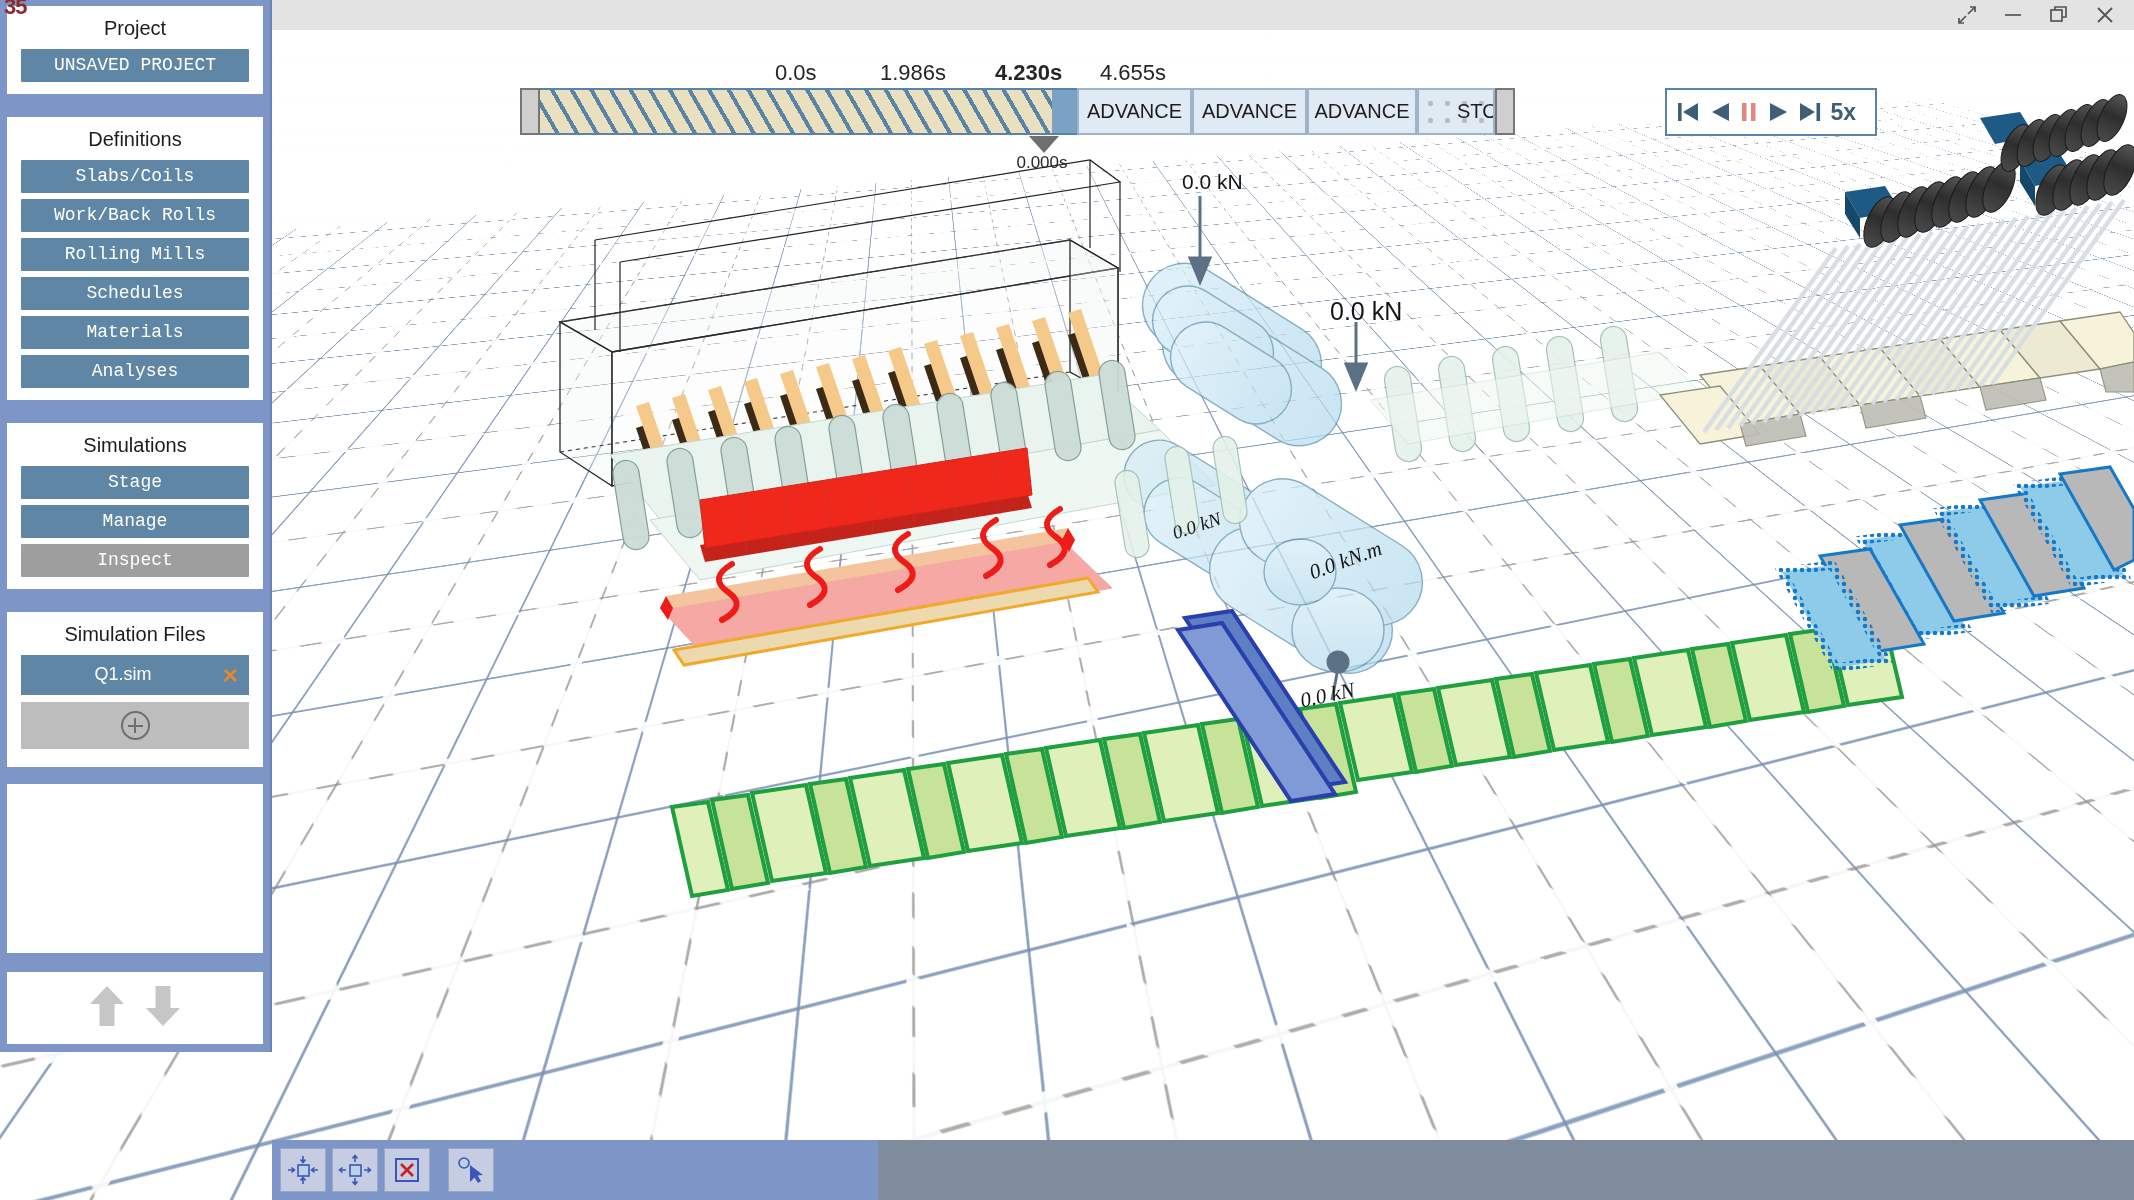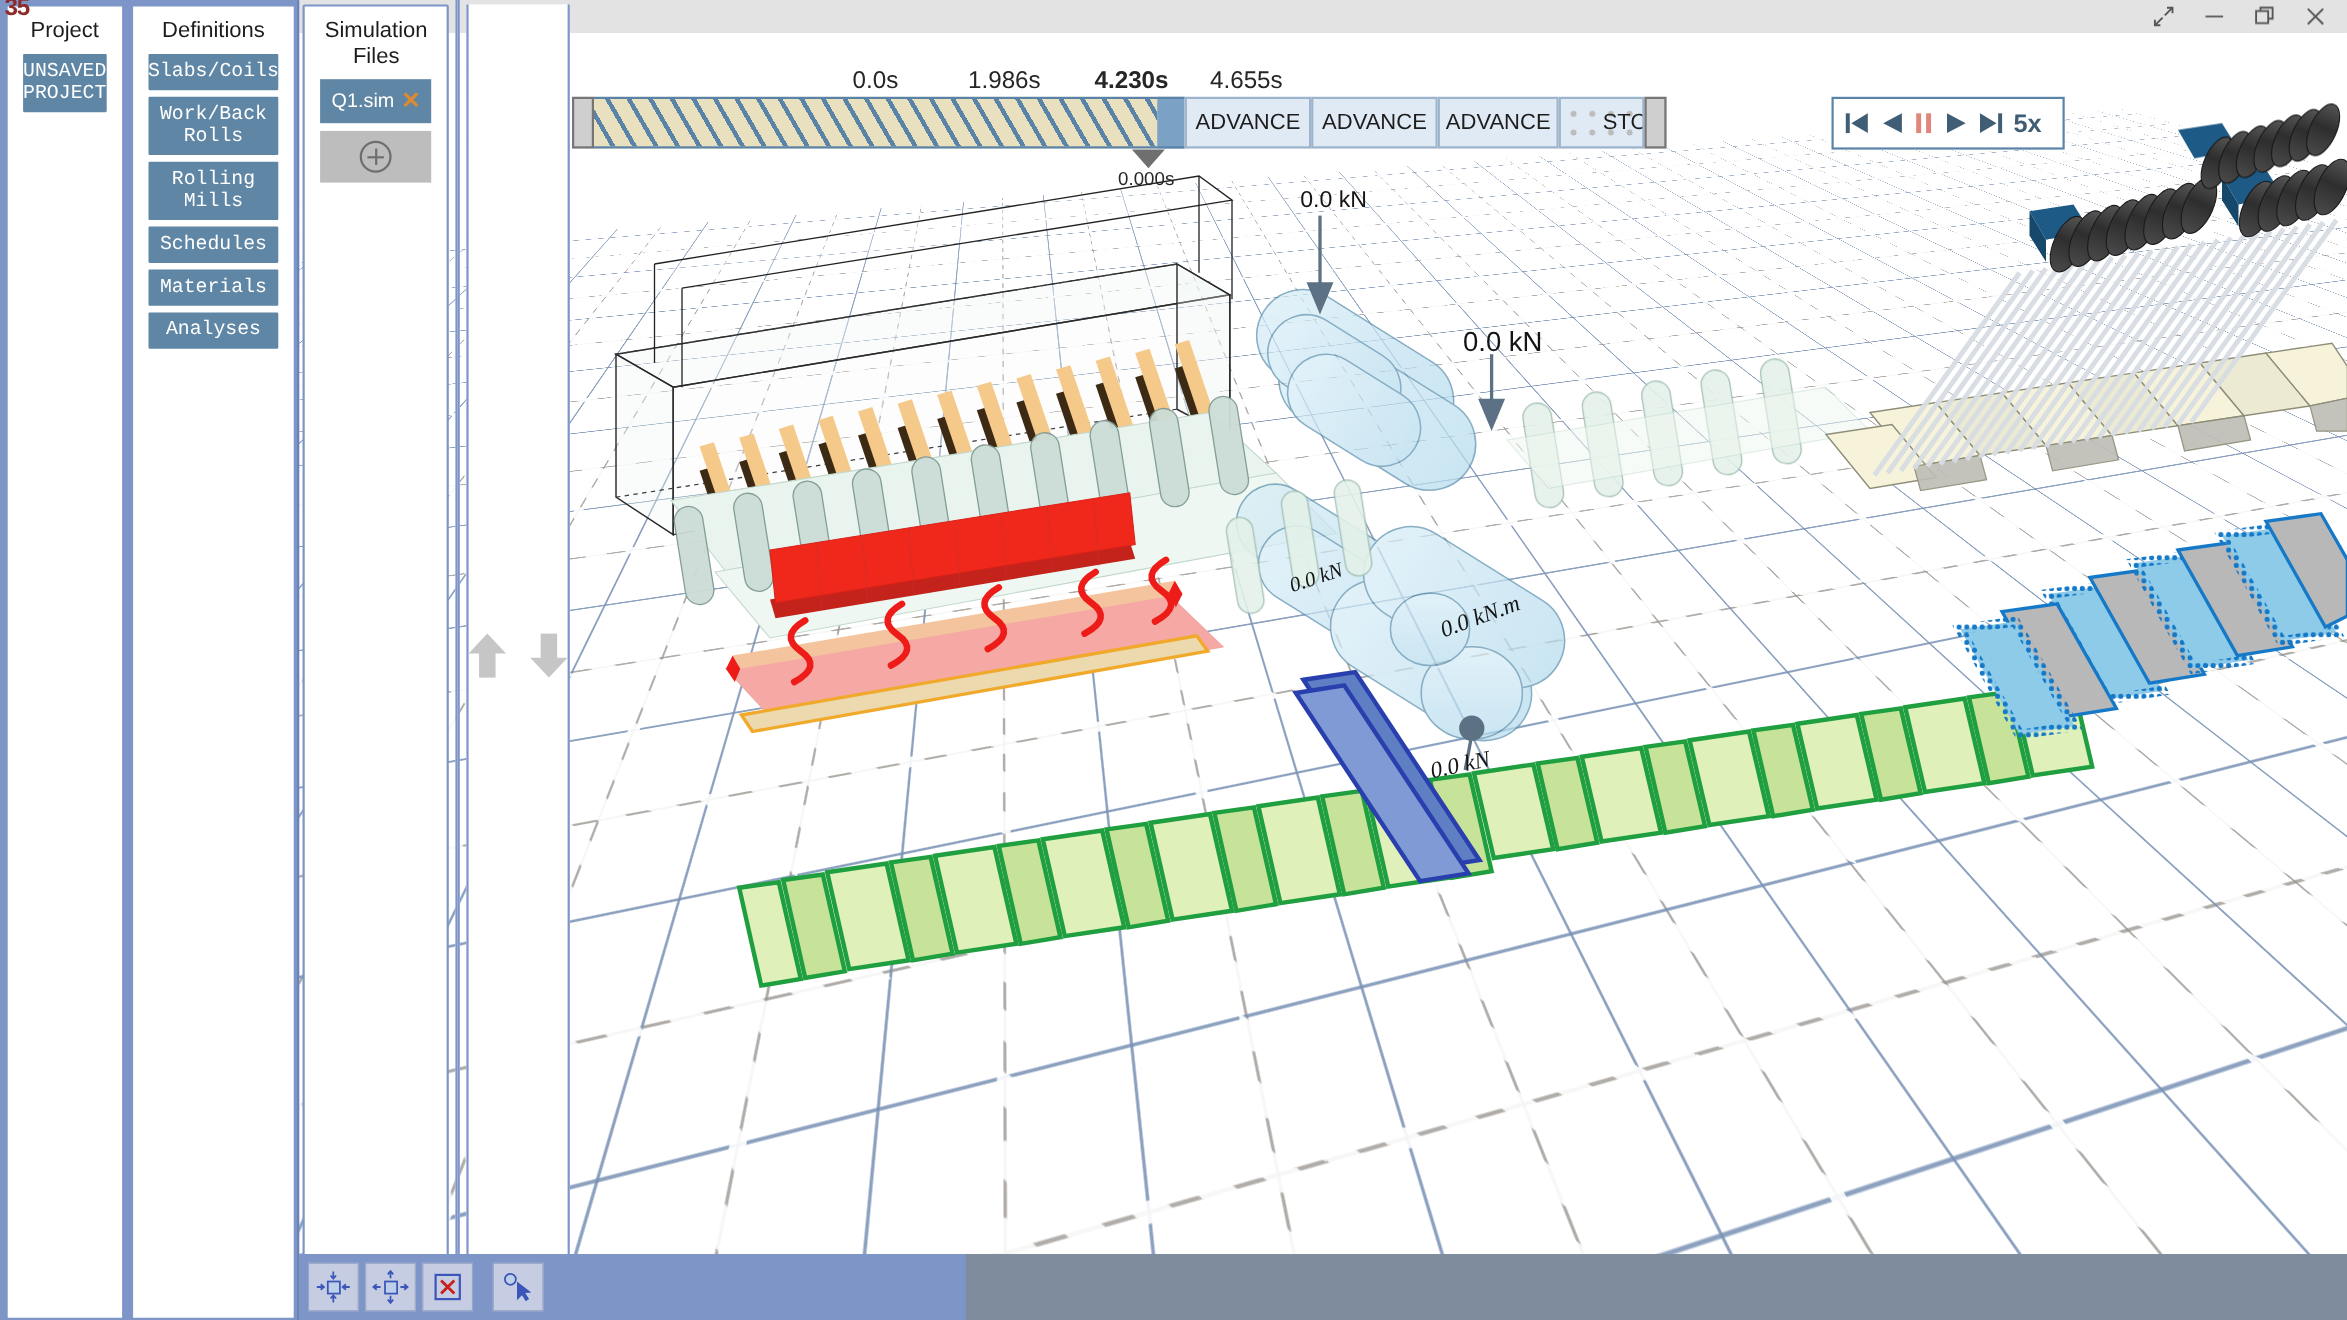--- a/index.html
+++ b/index.html
@@ -52,23 +52,23 @@
     opacity:.9;
   }
   .floor-fade{
     position:absolute; left:0; top:0; width:2134px; height:1200px;
     background: linear-gradient(to bottom, rgba(255,255,255,.92) 0px, rgba(255,255,255,.25) 120px, rgba(255,255,255,0) 300px);
     pointer-events:none;
   }
 
   
   #sidebar {
-    position: absolute; left: 0; top: 0; width: 272px; height: 1200px;
+    position: absolute; left: 0; top: 0; width: 272px; height: 1052px;
     background: #7e95c8; border-right: 2px solid #6c83b8;
-    display: flex; flex-direction: row; gap: 6px; padding: 4px 5px 0 5px;
+    display: flex; flex-direction: column; gap: 19px; padding: 4px 5px 0 5px;
   }
   .corner-id{
     position:absolute; left:4px; top:-4px; font-size:22px; font-weight:bold;
     color:#8d2b2b; letter-spacing:-1px; z-index:5; line-height:1;
   }
   .panel {
     background:#ffffff; border:2px solid #7e95c8; border-radius:2px;
     padding:5px 14px 12px 14px;
   }
   .panel-title {
@@ -639,20 +639,26 @@
     <div class="panel">
       <div class="panel-title">Definitions</div>
       <button class="btn">Slabs/Coils</button>
       <button class="btn">Work/Back Rolls</button>
       <button class="btn">Rolling Mills</button>
       <button class="btn">Schedules</button>
       <button class="btn">Materials</button>
       <button class="btn">Analyses</button>
     </div>
 
+    <div class="panel">
+      <div class="panel-title">Simulations</div>
+      <button class="btn">Stage</button>
+      <button class="btn">Manage</button>
+      <button class="btn gray">Inspect</button>
+    </div>
 
     <div class="panel" style="padding-bottom:18px;">
       <div class="panel-title">Simulation Files</div>
       <div class="file-row">
         <span>Q1.sim</span>
         <span class="file-x">✕</span>
       </div>
       <div class="add-row">
         <div class="plus-circle"></div>
       </div>

